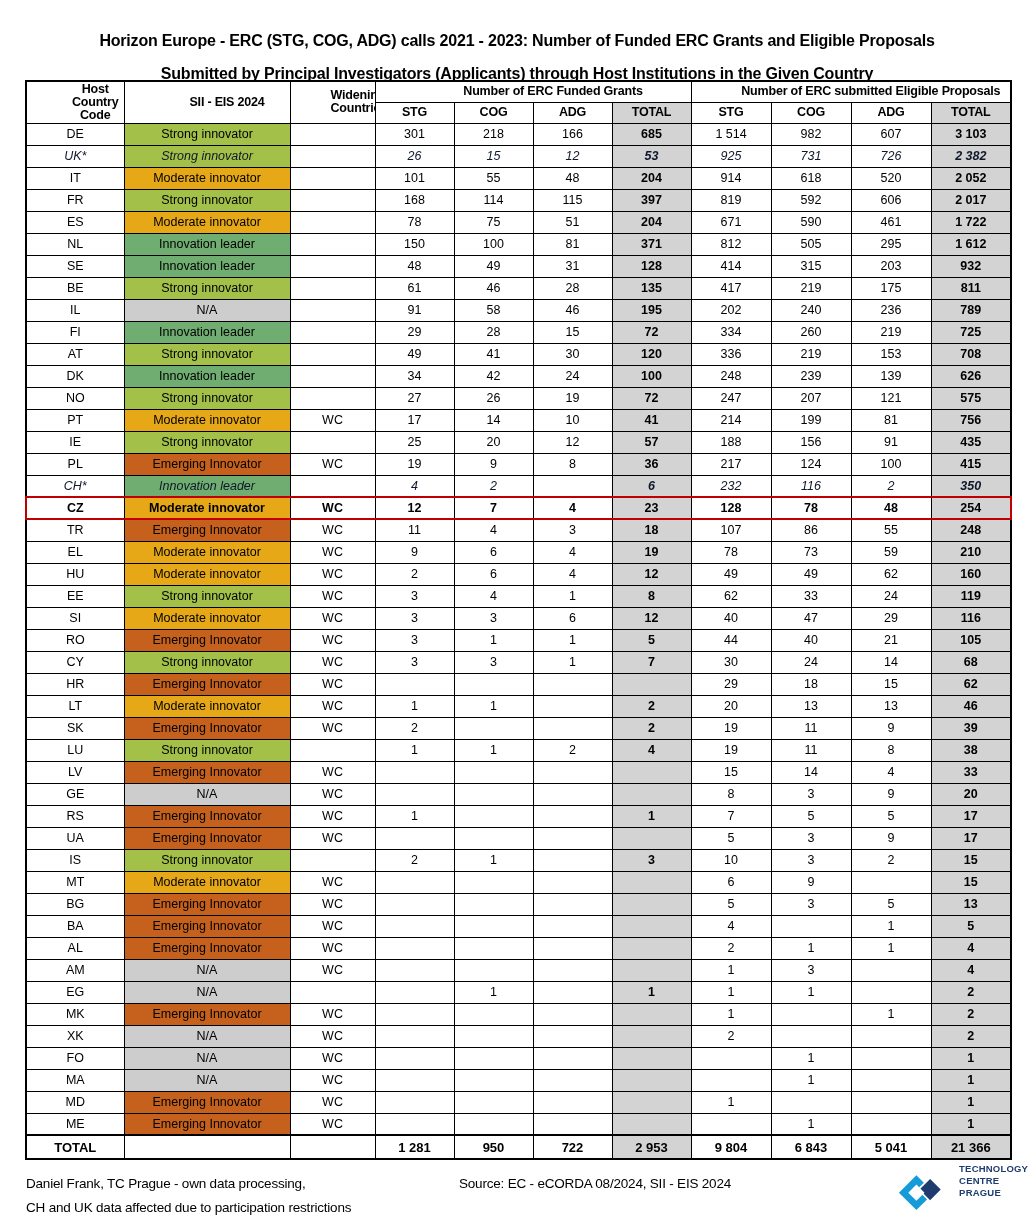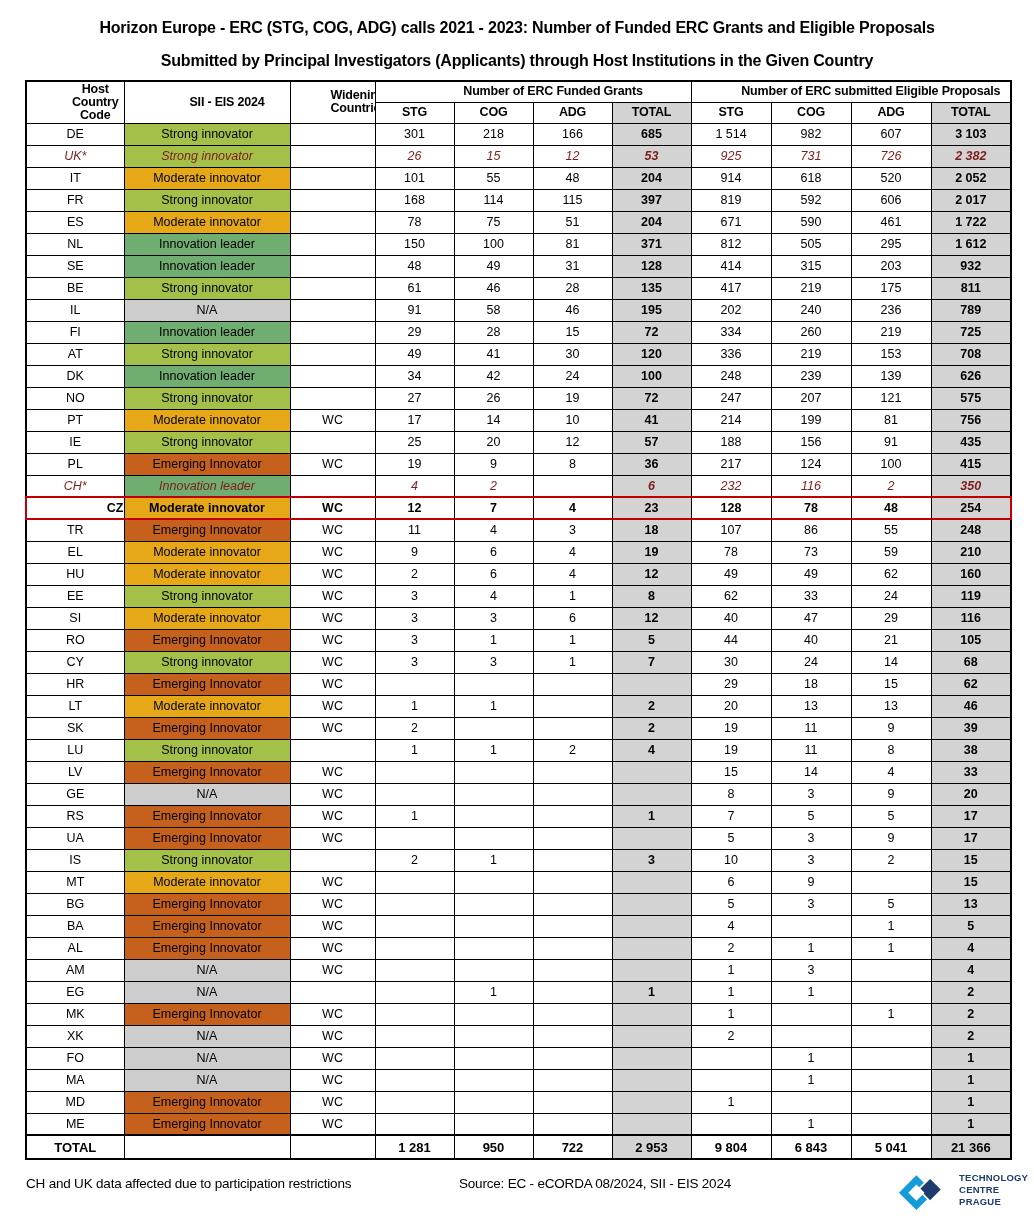--- a/index.html
+++ b/index.html
@@ -6,21 +6,21 @@
   html, body { background: #fff; }
   body {
     width: 1034px; height: 1230px;
     font-family: "Liberation Sans", sans-serif;
     position: relative;
     color: #000;
   }
   .page { position: absolute; inset: 0; }
 
   .title {
-    position: absolute; top: 11px; left: 0; width: 1034px;
+    position: absolute; top: 24px; left: 0; width: 1034px;
     text-align: center; font-weight: 700; font-size: 16px;
     line-height: 33px; letter-spacing: -0.2px;
   }
 
   table.tbl {
     position: absolute; top: 80px; left: 25px;
     border-collapse: collapse; table-layout: fixed;
     width: 985px;
     border: 2px solid #000;
   }
@@ -32,37 +32,37 @@
   }
   thead th {
     font-weight: 700; font-size: 12.5px; letter-spacing: -0.2px;
     height: 21px; line-height: 1.05;
   }
   thead th.wrap2 { white-space: normal; }
   thead tr.grouprow th { height: 21px; padding-left: 40px; }
   tbody td { height: 22px; font-size: 12.5px; }
   td.siicell { font-size: 12.5px; }
   .tcol { background: #D3D3D3; font-weight: 700; }
-  tr.muted td { color: #7f1d1d; font-style: italic; }
+  tr.muted td { color: #0f172a; font-style: italic; }
   tr.hl td { font-weight: 700; border-top: 2.5px solid #C00000; border-bottom: 2.5px solid #C00000; }
-  tr.hl td:first-child { border-left: 2.5px solid #C00000; text-align: right; }
+  tr.hl td:first-child { border-left: 2.5px solid #C00000; }
   tr.hl td:last-child  { border-right: 2.5px solid #C00000; }
   tr.totalrow td { font-weight: 700; border-top: 2px solid #000; height: 24px; font-size: 13px; }
 
   .footer-credit {
     position: absolute; left: 26px; top: 1172px;
     font-size: 13.5px; line-height: 24px; letter-spacing: -0.2px;
   }
   .footer-source {
     position: absolute; left: 459px; top: 1172px;
     font-size: 13.5px; line-height: 24px; letter-spacing: -0.2px;
   }
   .logo {
     position: absolute; left: 897px; top: 1163px;
-    display: flex; align-items: center; gap: 18px;
+    display: flex; gap: 18px;
   }
   .logo-text {
     font-size: 9.5px; font-weight: 700; line-height: 12px;
     letter-spacing: 0.2px;
   }
 </style>
 </head>
 <body>
 
 <div class="page">
@@ -714,20 +714,21 @@
           <td class="tcol">2 953</td>
           <td>9 804</td>
           <td>6 843</td>
           <td>5 041</td>
           <td class="tcol">21 366</td>
         </tr>
       </tbody>
   </table>
 
   <div class="footer-credit">
+    <div>Daniel Frank, TC Prague - own data processing,</div>
     <div>CH and UK data affected due to participation restrictions</div>
   </div>
 
   <div class="footer-source">Source: EC - eCORDA 08/2024, SII - EIS 2024</div>
 
   <div class="logo">
     <svg width="50" height="54" viewBox="0 0 50 54">
       <g transform="translate(22,30) rotate(45)">
         <rect x="-14" y="-14" width="28" height="28" fill="#159BD7"></rect>
         <rect x="-1" y="-23" width="19" height="19" fill="#1E3C6E" stroke="#ffffff" stroke-width="2"></rect>

